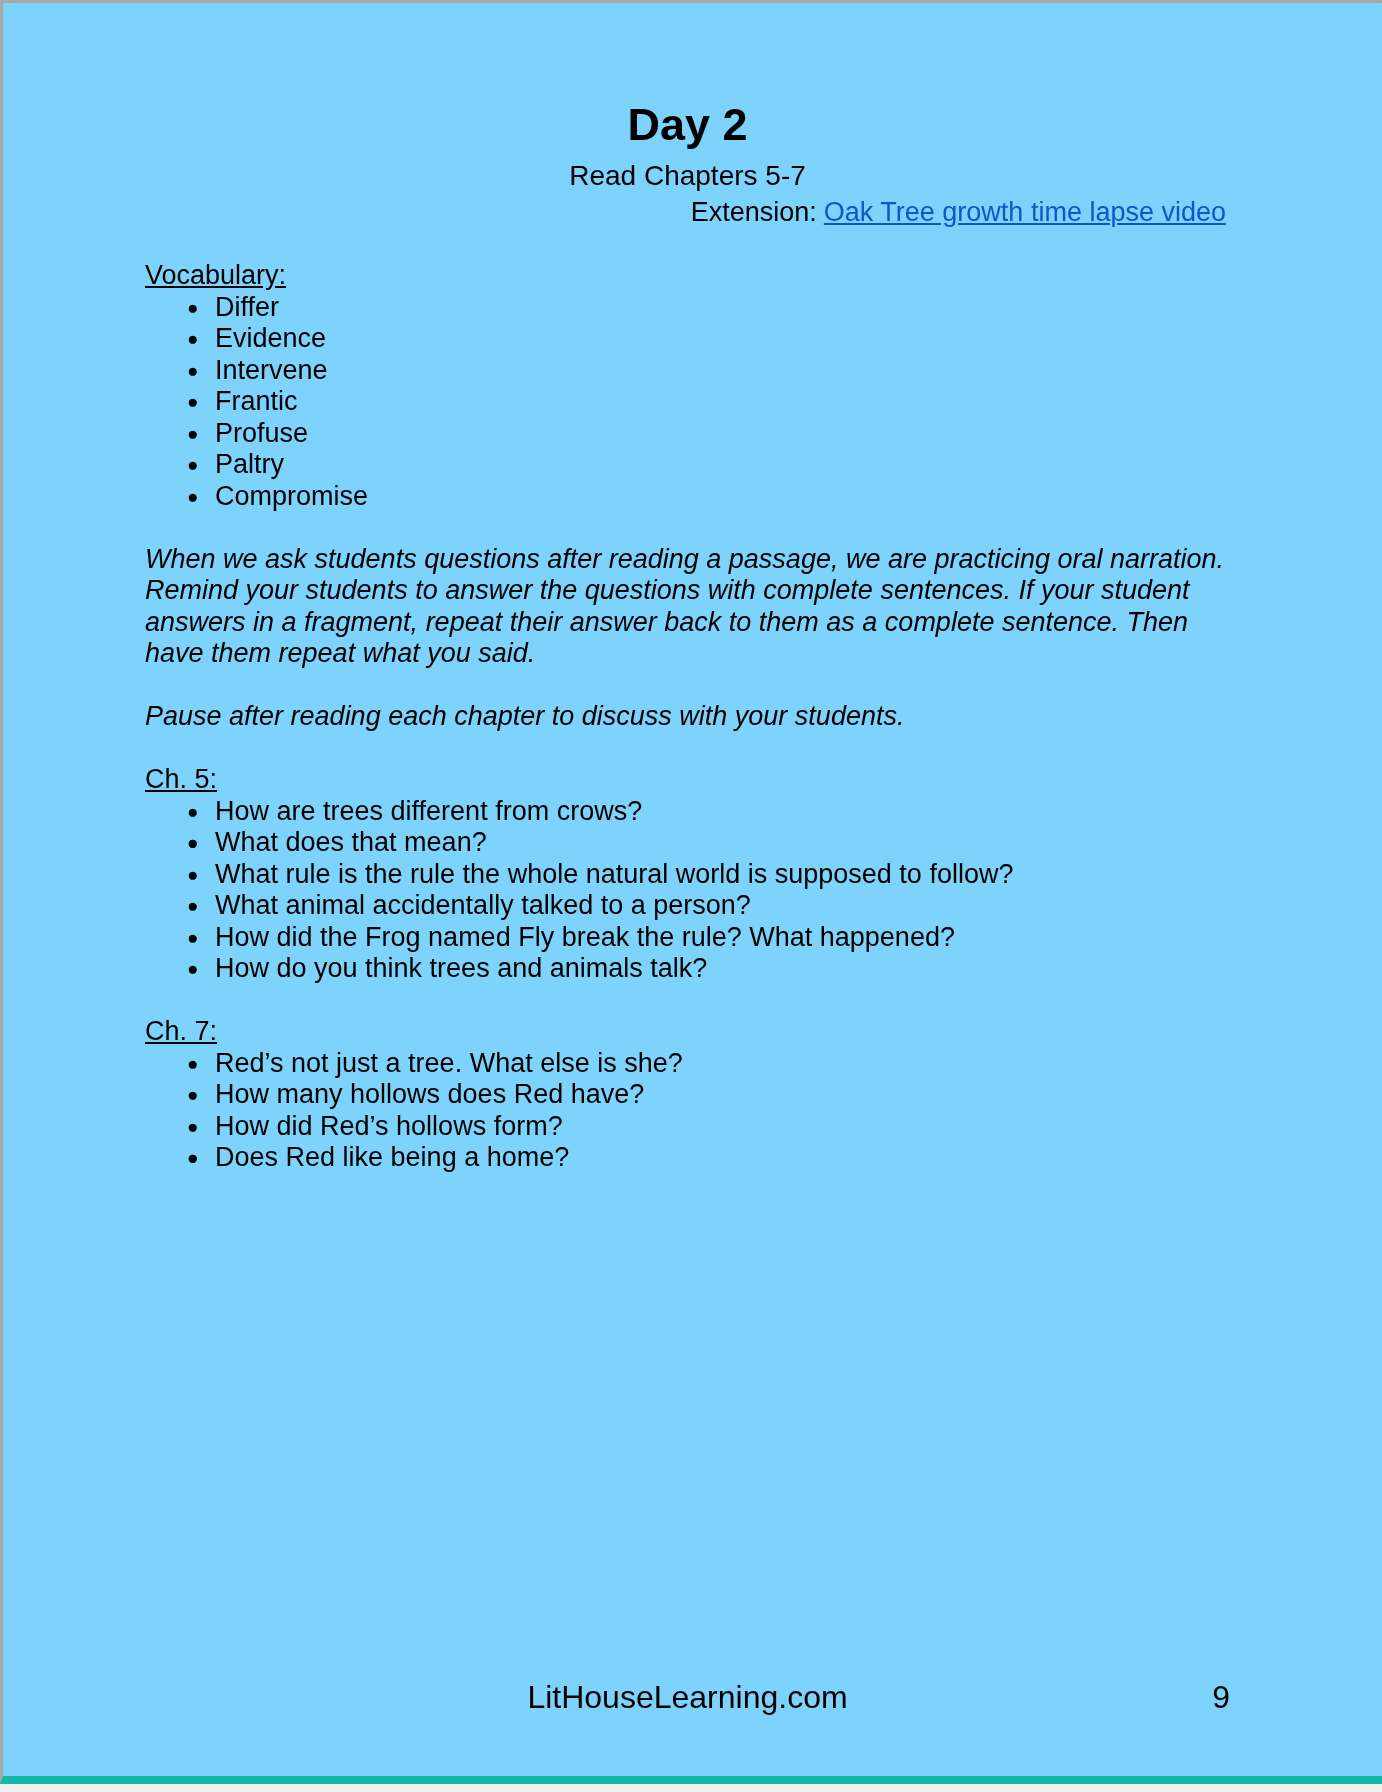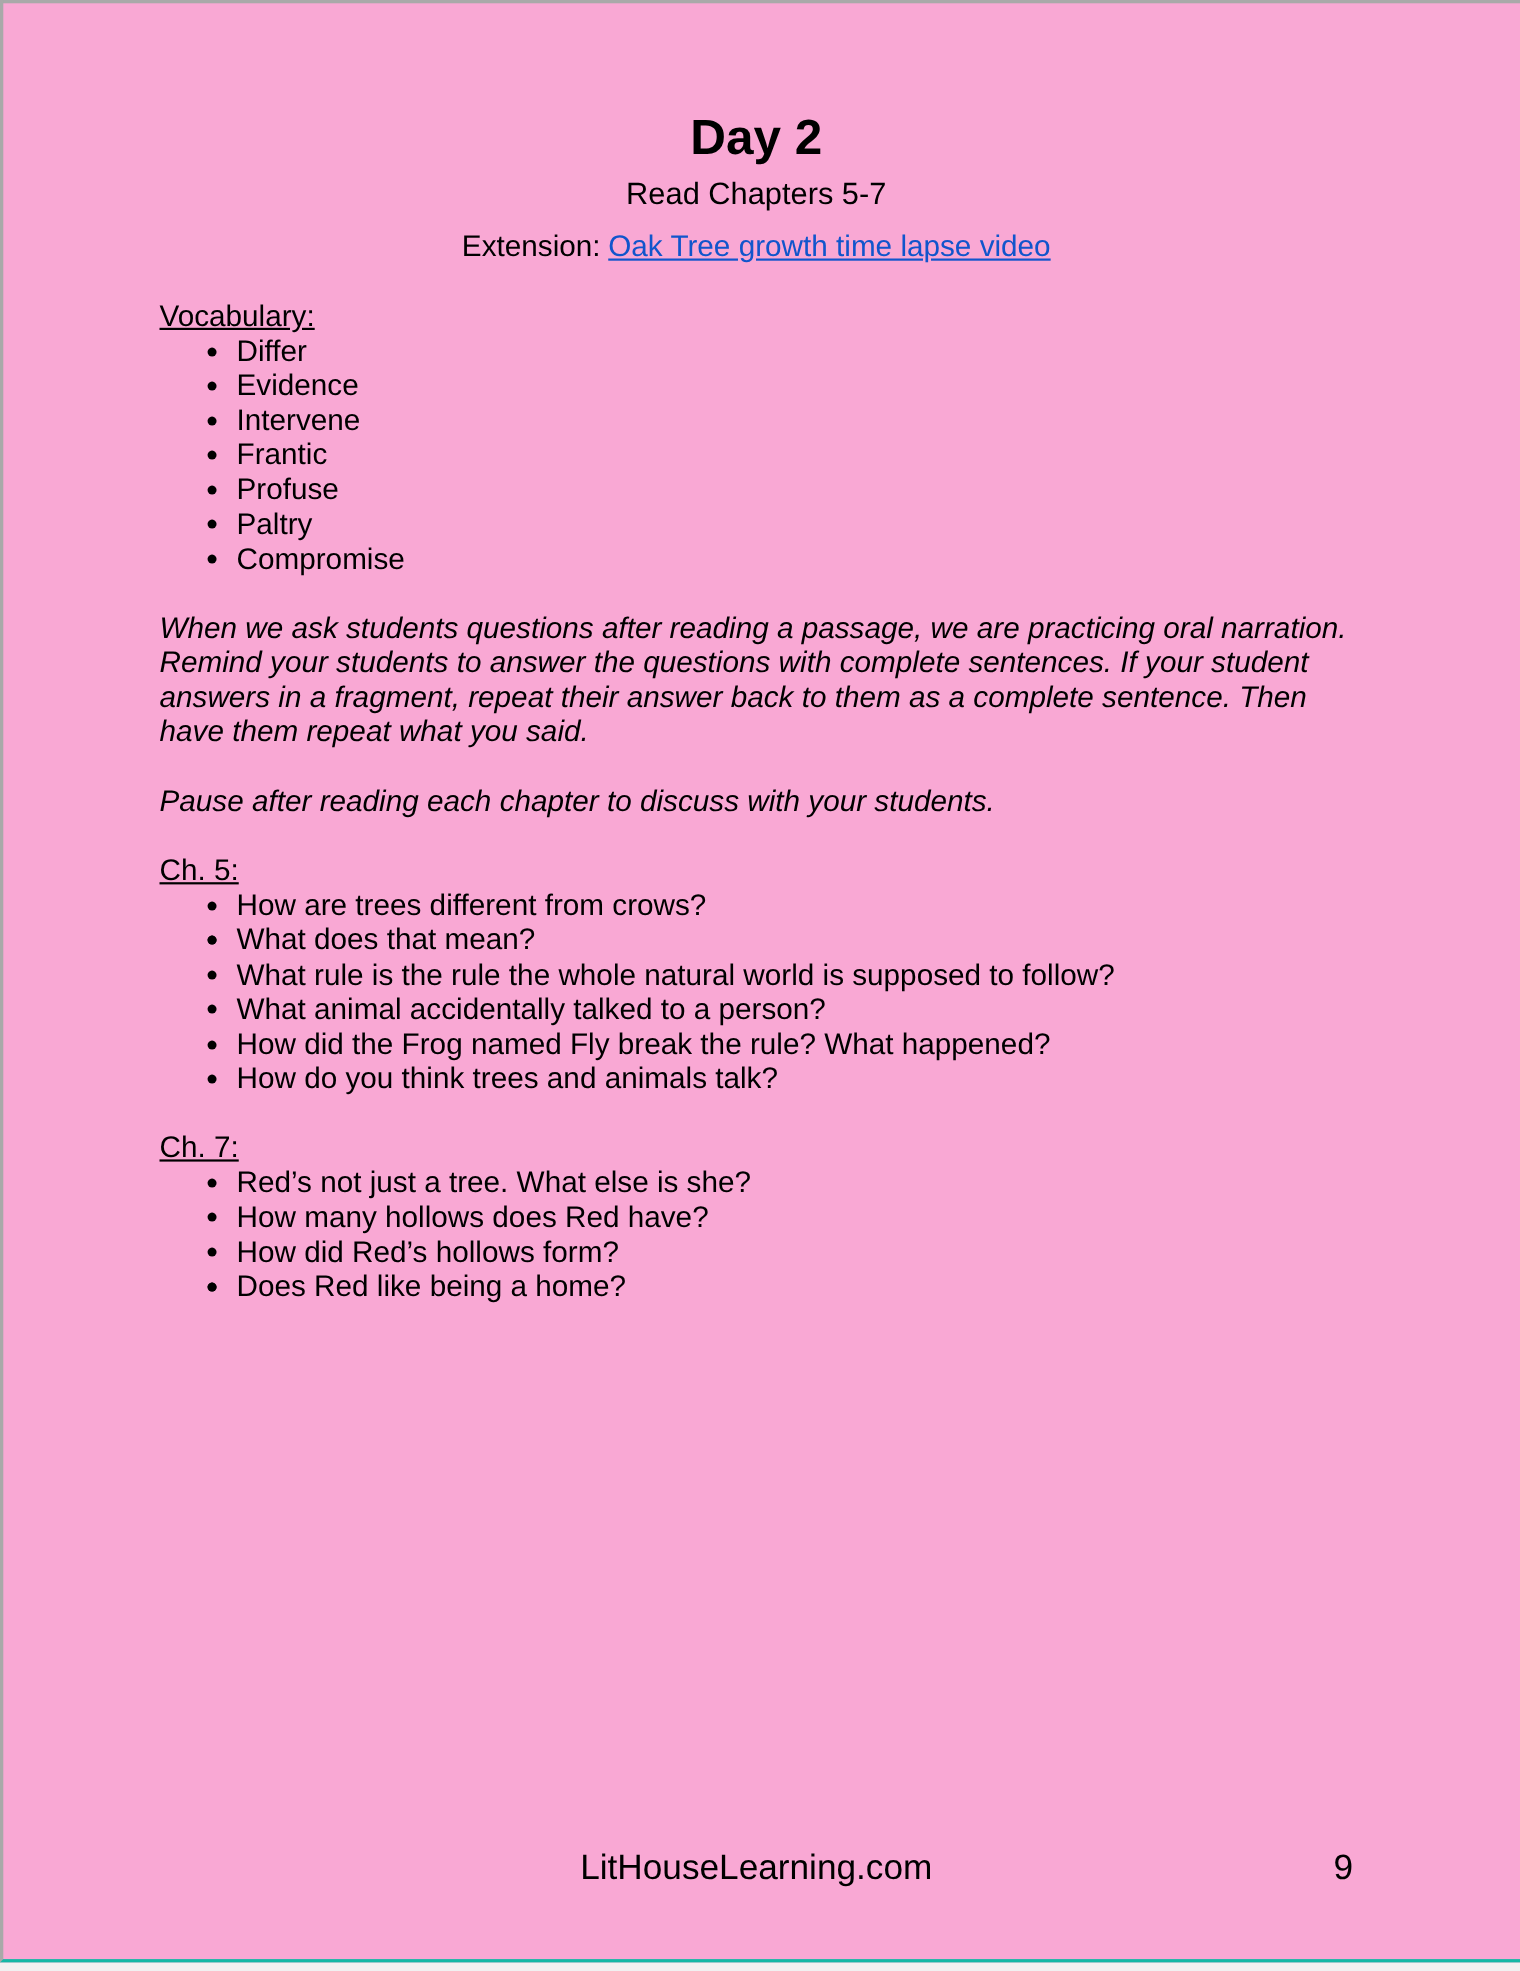--- a/index.html
+++ b/index.html
@@ -7,41 +7,41 @@
     width: 1382px; height: 1792px;
     background: #f1f1f1;
     font-family: "Liberation Sans", sans-serif;
     color: #000;
     position: relative;
   }
   .page {
     position: absolute; top: 0; left: 0;
     width: 1382px; height: 1784px;
     box-sizing: border-box;
-    background: #f9a8d4;
+    background: #7dd3fc;
     border-top: 3px solid #a9a9a9;
     border-left: 3px solid #a9a9a9;
-    border-bottom: 3px solid #14b8a6;
+    border-bottom: 8px solid #14b8a6;
     padding-left: 36px;
   }
   .content {
     position: absolute; top: 0; left: 142px; width: 1085px;
     font-size: 27px; line-height: 31.5px;
   }
   .title {
     margin: 96px 0 0 0;
     font-size: 45px; line-height: 52px; font-weight: bold;
     text-align: center;
   }
   .subtitle {
     margin: 8px 0 0 0;
     font-size: 28px; line-height: 34px;
     text-align: center;
   }
-  .extension { margin: 16px; text-align: center; }
+  .extension { margin: 4px; text-align: right; }
   .extension .ext-label { margin-right: 7px; }
   .link { color: #1155cc; text-decoration: underline; cursor: pointer; }
   .section-heading {
     margin: 31.5px 0 0 0;
     text-decoration: underline;
   }
   ul.blist { list-style: none; margin: 0; padding: 0; }
   ul.blist li { position: relative; padding-left: 70px; }
   .bullet {
     position: absolute; left: 42px; top: 0;

